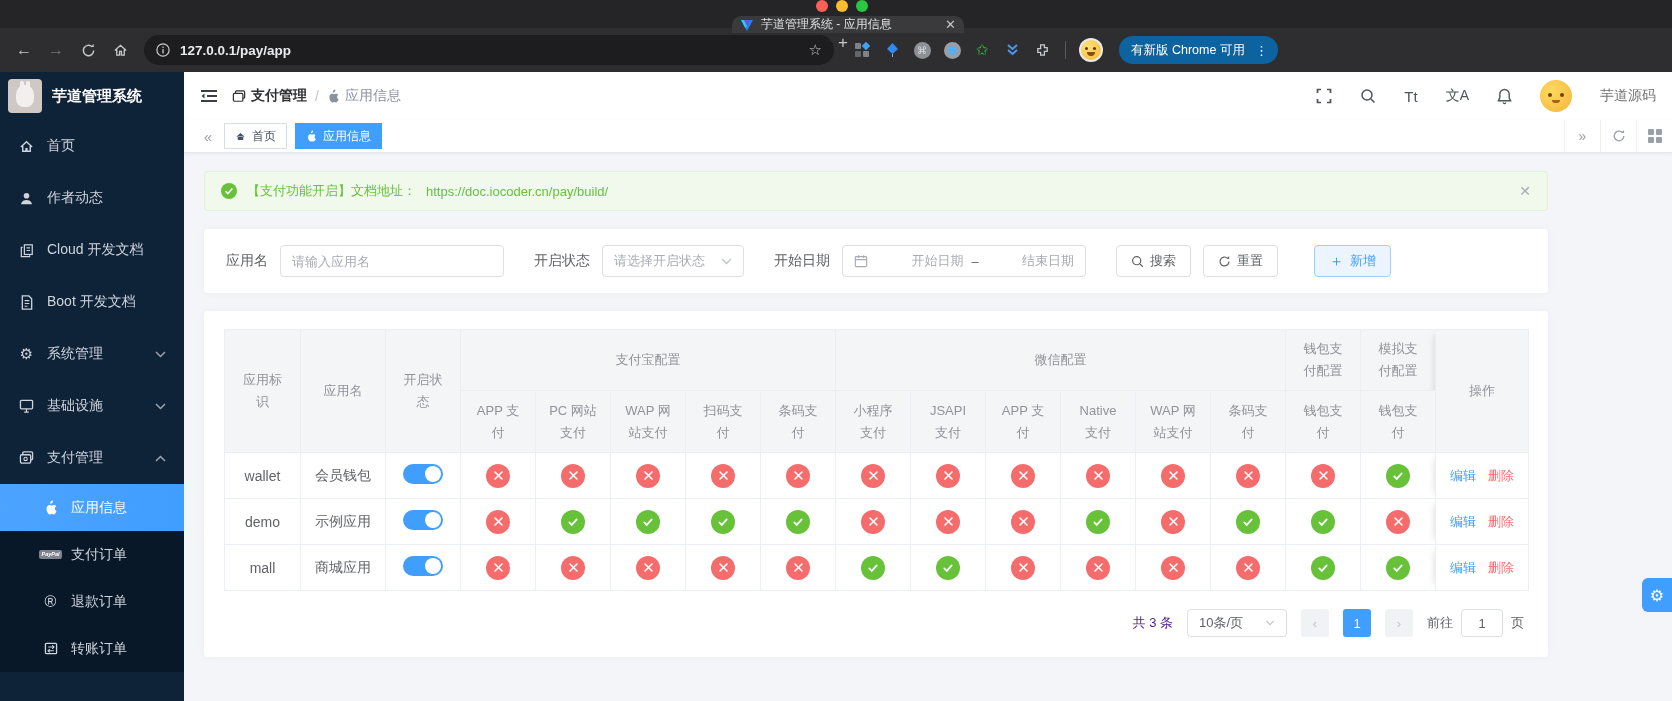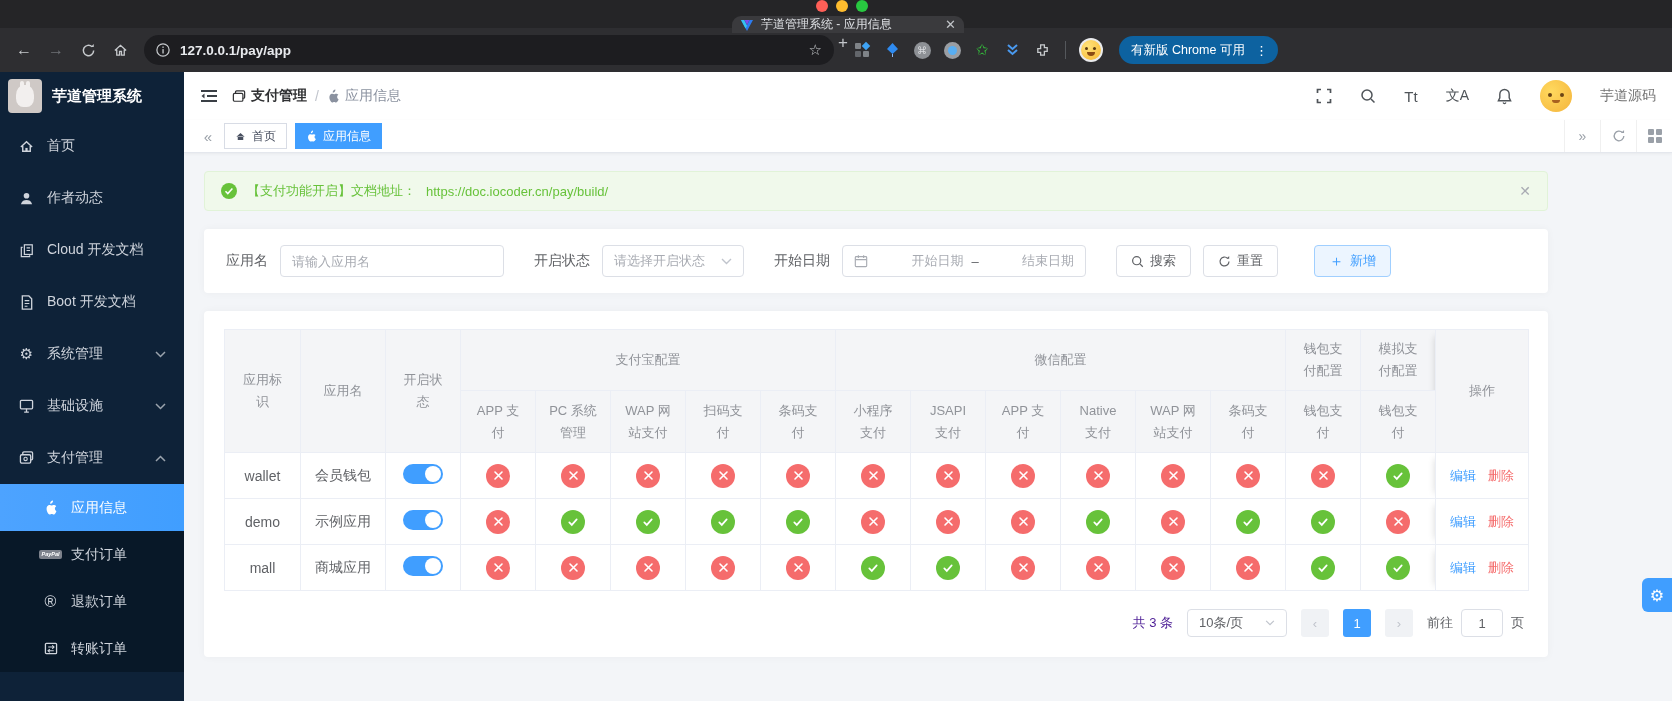--- a/index.html
+++ b/index.html
@@ -507,21 +507,21 @@
                   <th rowspan="2" class="th-static">应用名</th>
                   <th rowspan="2" class="th-static">开启状态</th>
                   <th colspan="5" class="th-group">支付宝配置</th>
                   <th colspan="6" class="th-group">微信配置</th>
                   <th colspan="1" class="th-group">钱包支付配置</th>
                   <th colspan="1" class="th-group">模拟支付配置</th>
                   <th rowspan="2" class="th-action">操作</th>
                 </tr>
               <tr id="thead-r2">
                   <th class="th-sub">APP 支付</th>
-                  <th class="th-sub">PC 系统管理</th>
+                  <th class="th-sub">PC 网站支付</th>
                   <th class="th-sub">WAP 网站支付</th>
                   <th class="th-sub">扫码支付</th>
                   <th class="th-sub">条码支付</th>
                   <th class="th-sub">小程序支付</th>
                   <th class="th-sub">JSAPI 支付</th>
                   <th class="th-sub">APP 支付</th>
                   <th class="th-sub">Native 支付</th>
                   <th class="th-sub">WAP 网站支付</th>
                   <th class="th-sub">条码支付</th>
                   <th class="th-sub">钱包支付</th>

